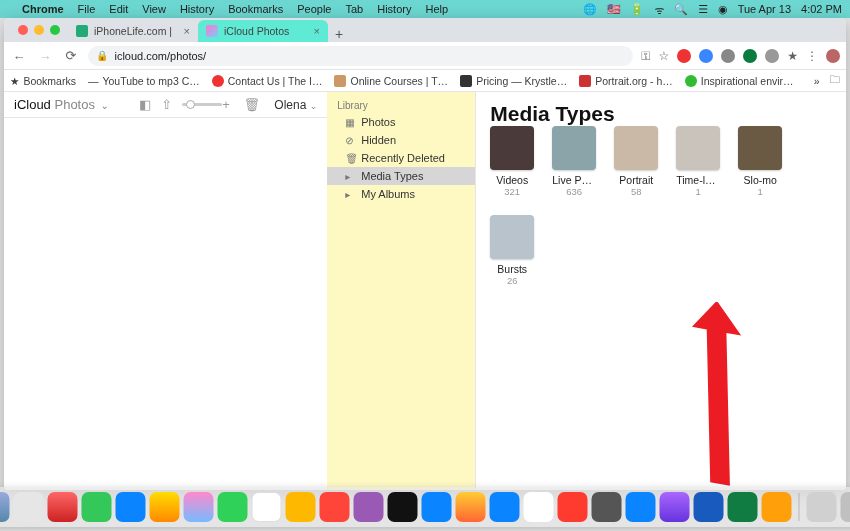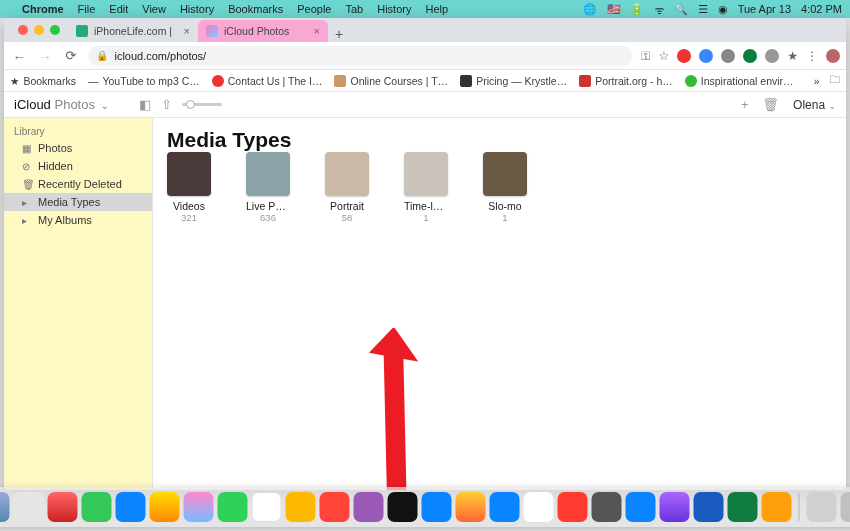--- a/index.html
+++ b/index.html
@@ -12,58 +12,58 @@
   .menubar .right span { display: inline-block; }
 
   
   .chrome { position: absolute; top: 18px; left: 4px; right: 4px; height: 472px; background: #fff; border-radius: 6px 6px 4px 4px; box-shadow: 0 4px 16px rgba(0,0,0,.25); display: flex; flex-direction: column; overflow: hidden; }
 
   .tabstrip { height: 24px; background: #dee1e6; display: flex; align-items: flex-end; padding-left: 6px; gap: 0; }
   .traffic { display: flex; gap: 6px; align-items: center; padding: 0 8px; height: 100%;}
   .tl { width: 10px; height: 10px; border-radius: 50%; }
   .tl.r{background:#ff5f57}.tl.y{background:#febc2e}.tl.g{background:#28c840}
   .tab { height: 22px; min-width: 130px; max-width: 140px; background: #dee1e6; border-radius: 6px 6px 0 0; display: flex; align-items: center; padding: 0 8px; font-size: 10.5px; color: #444; gap: 6px; position: relative;}
-  .tab.active { background: #f9a8d4; justify-content: center; }
+  .tab.active { background: #5eead4; justify-content: center; }
   .tab .x { margin-left: auto; color: #666; font-size: 11px;}
   .tab .fav { width: 12px; height: 12px; border-radius: 2px; background: #ccc; display:inline-block;}
   .newtab { width: 22px; text-align:center; color:#555; font-size:14px;}
 
   .addr { height: 28px; background: #fff; border-bottom: 1px solid #e3e3e3; display: flex; align-items: center; padding: 0 6px; gap: 8px; }
   .navbtn { width: 18px; text-align: center; color: #5f6368; font-size: 13px; }
   .urlbox { flex: 1; height: 20px; background: #f1f3f4; border-radius: 10px; display: flex; align-items: center; padding: 0 8px; font-size: 11px; color: #202124; gap: 6px;}
   .urlbox .lock{font-size:10px;color:#5f6368}
   .exticons { display:flex; gap:8px; align-items:center; color:#5f6368; font-size:12px;}
   .ext{width:14px;height:14px;border-radius:50%;display:inline-block;}
 
   .bmbar { height: 22px; background:#fff; border-bottom:1px solid #e6e6e6; display:flex; align-items:center; padding:0 6px; gap:12px; font-size:10.5px; color:#3c4043;}
   .bm{display:flex;align-items:center;gap:4px; white-space:nowrap;}
   .bm .ic{width:12px;height:12px;border-radius:2px;background:#888;display:inline-block;}
   .bmbar .rightbm{margin-left:auto;display:flex;gap:10px;align-items:center;}
 
   
-  .app { flex:1; display:flex; flex-direction:column; background:#fff;}
+  .app { flex:1; display:flex; flex-direction:row; background:#fff;}
   .apptool { height: 26px; border-bottom:1px solid #e6e6e6; display:flex; align-items:center; padding:0 10px; font-size:13px; color:#333; }
   .apptool .brand { font-weight:400; color:#111;}
   .apptool .brand .ph{ color:#888; }
   .apptool .brand .caret{ color:#888; font-size:10px; margin-left:2px;}
   .apptool .toolicons{ margin-left:30px; display:flex; gap:10px; align-items:center; color:#9a9a9a; font-size:13px;}
   .apptool .rightt{ margin-left:auto; display:flex; gap:14px; align-items:center; color:#9a9a9a; font-size:13px;}
   .apptool .user{ color:#333; font-size:12px;}
 
   .appbody { flex:1; display:flex; }
   .sidebar { width:149px; border-right:1px solid #e5e5e5; background:#fef9c3; padding:6px 0; font-size:11px; color:#333;}
   .sb-head{ padding:2px 10px; color:#7a7a7a; font-size:10px;}
   .sb-item{ padding:3px 10px 3px 18px; display:flex; align-items:center; gap:5px; cursor:default;}
   .sb-item.sel{ background:#d6d6d6;}
   .sb-ic{ width:11px; height:11px; display:inline-block; color:#777; font-size:10px; line-height:11px;}
 
   .main { flex:1; padding:10px 14px; position:relative; overflow:hidden;}
   .main h1{ font-size:21px; font-weight:700; color:#111;}
   .main .sub{ font-size:10.5px; color:#888; margin-top:2px; margin-bottom:10px;}
-  .grid{ display:flex; gap:35px; flex-wrap:wrap;}
+  .grid{ display:flex; gap:18px; flex-wrap:wrap;}
   .album{ width:44px; text-align:center;}
   .thumb{ width:44px; height:44px; border-radius:4px; background:#bbb; box-shadow:0 1px 2px rgba(0,0,0,.2);}
   .alabel{ font-size:10.5px; color:#222; margin-top:4px; white-space:nowrap; overflow:hidden; text-overflow:ellipsis;}
   .acount{ font-size:9.5px; color:#999;}
 
   
   .arrow{ position:absolute; left:200px; top:210px; pointer-events:none;}
 
   
   .dock { position:absolute; bottom:4px; left:50%; transform:translateX(-50%); height:40px; background:rgba(230,230,230,.7); border-radius:12px; display:flex; align-items:center; padding:4px 8px; gap:4px; box-shadow:0 2px 8px rgba(0,0,0,.2);}
@@ -244,20 +244,25 @@
           </div>
           <div class="album">
             <div class="thumb" style="background: rgb(201, 195, 187);"></div>
             <div class="alabel">Time-la…</div>
             <div class="acount">1</div>
           </div>
           <div class="album">
             <div class="thumb" style="background: rgb(107, 90, 67);"></div>
             <div class="alabel">Slo-mo</div>
             <div class="acount">1</div>
+          </div>
+          <div class="album">
+            <div class="thumb" style="background: rgb(184, 195, 203);"></div>
+            <div class="alabel">Bursts</div>
+            <div class="acount">26</div>
           </div>
         </div>
 
         <svg class="arrow" width="120" height="190">
           <polygon points="25,0 55,30 40,30 70,180 50,180 20,30 5,30" fill="#ec1c24" transform="rotate(10 40 90)"></polygon>
         </svg>
       </div>
     </div>
   </div>
 </div>

